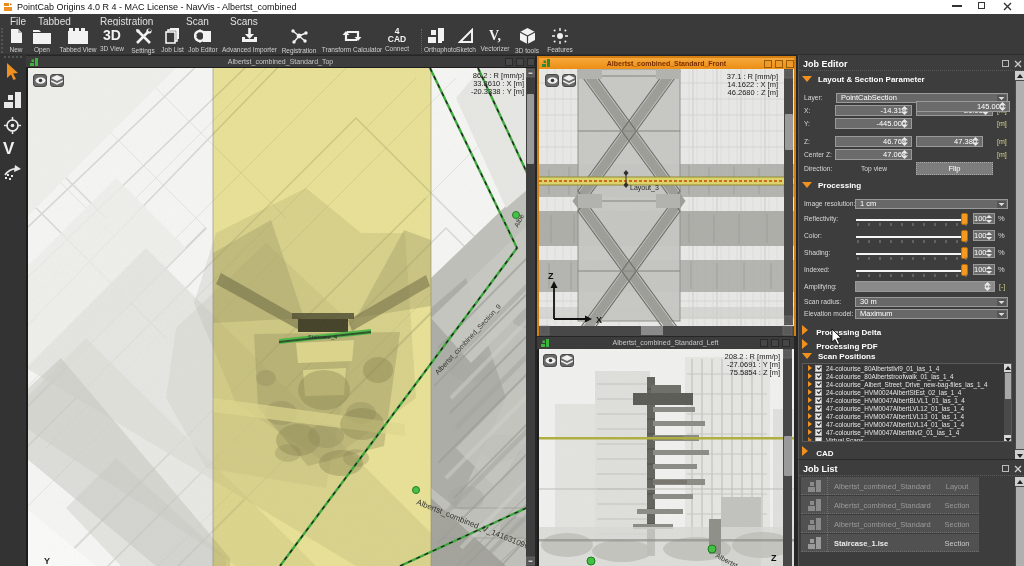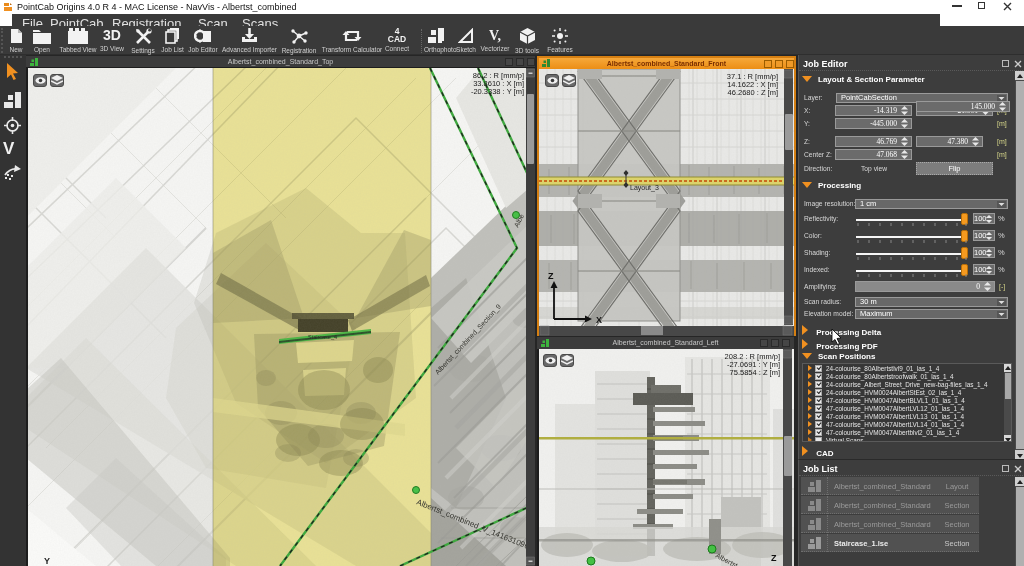--- a/index.html
+++ b/index.html
@@ -12,21 +12,21 @@
   .tb-item .lbl { font-size:6.5px; color:#d0d0d0; margin-top:2px; white-space:nowrap; }
   .vtitle { position:absolute; height:12px; background:#3c3c3c; color:#c8c8c8;
     font-size:7px; text-align:center; line-height:12px; }
   .winbtn { position:absolute; width:8px; height:8px; top:2px; background:#464646; border:1px solid #2a2a2a; }
   .hdr { position:absolute; left:3px; color:#fff; font-weight:bold; font-size:8px; }
   .hdr .tri { display:inline-block; width:0; height:0; margin-right:6px; }
   .tri-open { border-left:6px solid transparent; border-right:6px solid transparent; border-top:7px solid #f09020; }
   .tri-closed { border-top:5px solid transparent; border-bottom:5px solid transparent; border-left:6px solid #f09020; }
   .flabel { position:absolute; color:#d8d8d8; font-size:6.7px; white-space:nowrap; }
   .spin { position:absolute; height:11px; background:#6b6b6b; border:1px solid #9a9a9a;
-    color:#fff; font-size:7.5px; text-align:right; line-height:9px; padding-right:14px;font-family:Liberation Serif, serif; }
+    color:#fff; font-size:7.5px; text-align:right; line-height:9px; padding-right:5px; }
   .spin .ar { position:absolute; right:2px; top:0; width:9px; height:9px; }
   .munit { position:absolute; color:#d6d68a; font-size:7px; }
   .drop { position:absolute; height:10px; background:#686868; border:1px solid #9a9a9a;
     color:#fff; font-size:7.5px; line-height:8px; padding-left:4px; }
   .drop .da { position:absolute; right:1px; top:1px; width:9px; height:7px; }
   .slider-track { position:absolute; height:2px; background:#f5f5f5; }
   .slider-handle { position:absolute; width:7px; height:12px; background:#f59a1f; border-radius:2px; border:1px solid #b86e08; }
   .valbox { position:absolute; width:22px; height:11px; background:#6b6b6b; border:1px solid #9a9a9a;
     color:#fff; font-size:7.5px; text-align:right; line-height:9px; padding-right:11px; }
   .pct { position:absolute; color:#d8d8d8; font-size:7.5px; }
@@ -56,23 +56,23 @@
     <path d="M7 1l2 2h-2z" fill="#c06a10"></path>
   </svg>
   <div class="abs" style="left:17px;top:1.5px;font-size:9px;color:#111;">PointCab Origins 4.0 R 4 - MAC License - NavVis - Albertst_combined</div>
   <div class="abs" style="left:952px;top:5px;width:10px;height:1.5px;background:#333;"></div>
   <div class="abs" style="left:978px;top:2px;width:7px;height:7px;border:1.4px solid #333;"></div>
   <svg class="abs" style="left:1003px;top:2px" width="9" height="9" viewBox="0 0 9 9">
     <path d="M1 1L8 8M8 1L1 8" stroke="#333" stroke-width="1.4"></path>
   </svg>
 </div>
 
-<div class="abs" style="left:12px;top:14px;width:928px;height:12px;background:#3a3a3a;color:#e0e0e0;font-size:13px;">
+<div class="abs" style="left:0;top:14px;width:1024px;height:12px;background:#3a3a3a;color:#e0e0e0;font-size:10px;">
   <span class="abs" style="left:10px;top:2px;">File</span>
-  <span class="abs" style="left:38px;top:2px;">PointCab</span>
+  <span class="abs" style="left:38px;top:2px;">Tabbed</span>
   <span class="abs" style="left:100px;top:2px;">Registration</span>
   <span class="abs" style="left:186px;top:2px;">Scan</span>
   <span class="abs" style="left:230px;top:2px;">Scans</span>
 </div>
 
 <div id="toolbar" class="abs" style="left:0;top:26px;width:1024px;height:29px;background:#3a3a3a;border-bottom:1px solid #2e2e2e;">
   <div class="abs" style="left:1px;top:2px;width:3px;height:25px;border-left:2px dotted #555;"></div>
   <div class="tb-item" style="left:4px;width:24px;">
     <svg width="15" height="16" viewBox="0 0 15 16" style="margin-top:2px">
           <path d="M2 1h7l4 4v10H2z" fill="#f2f2f2"></path>

